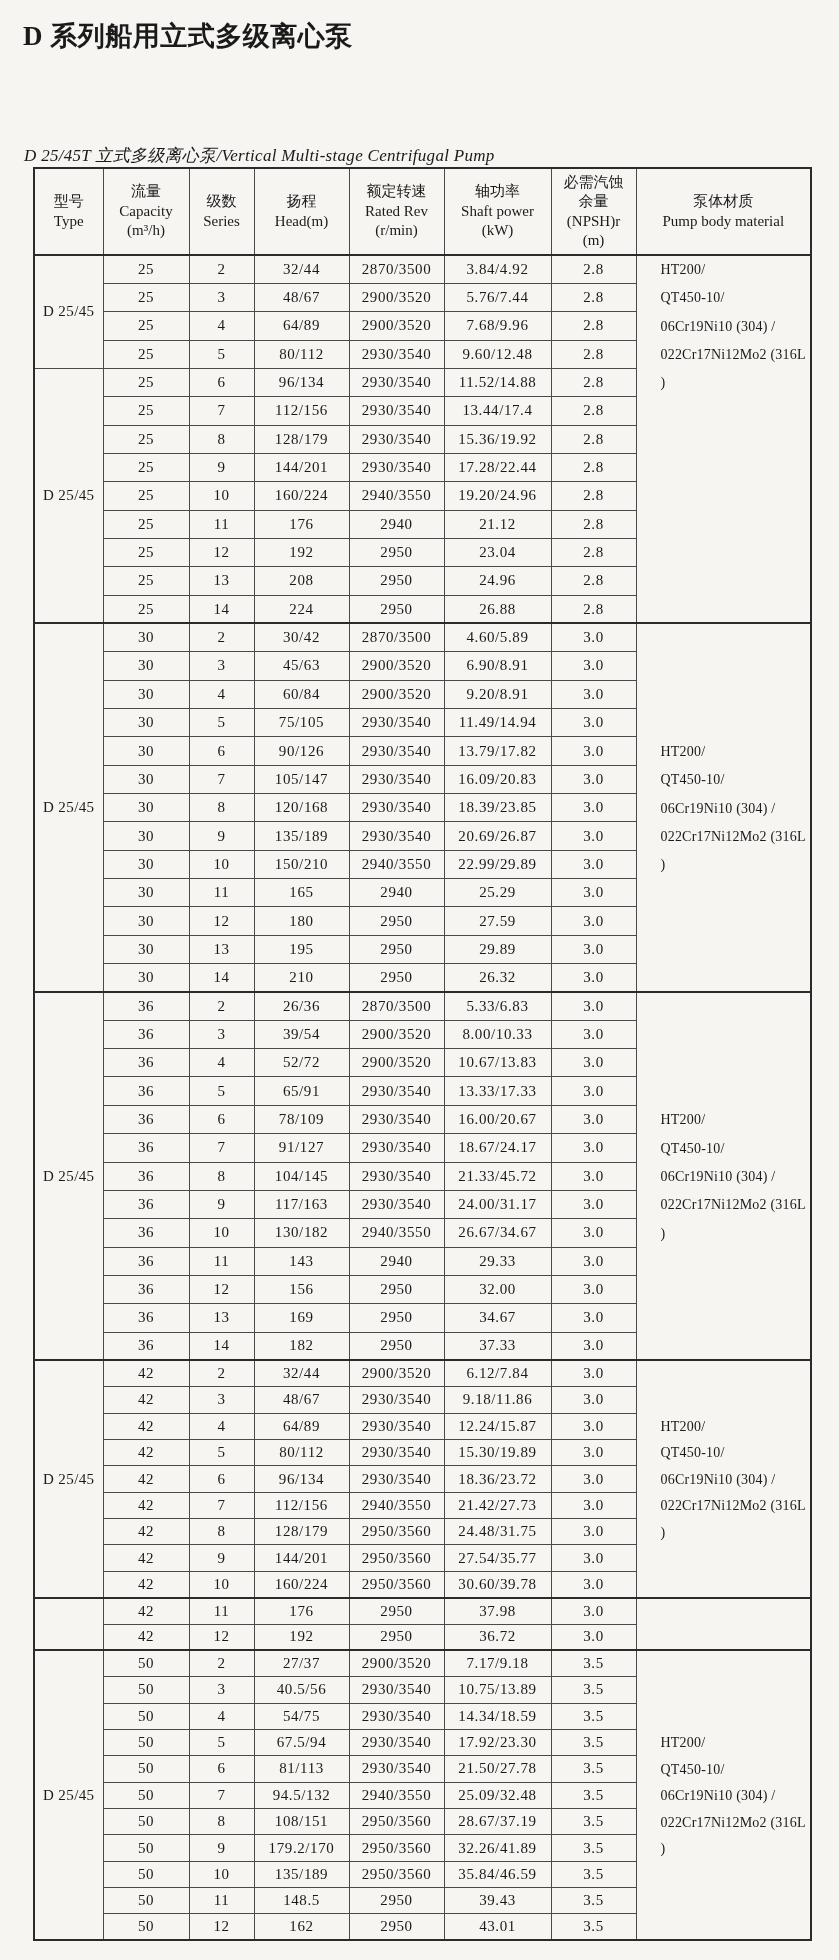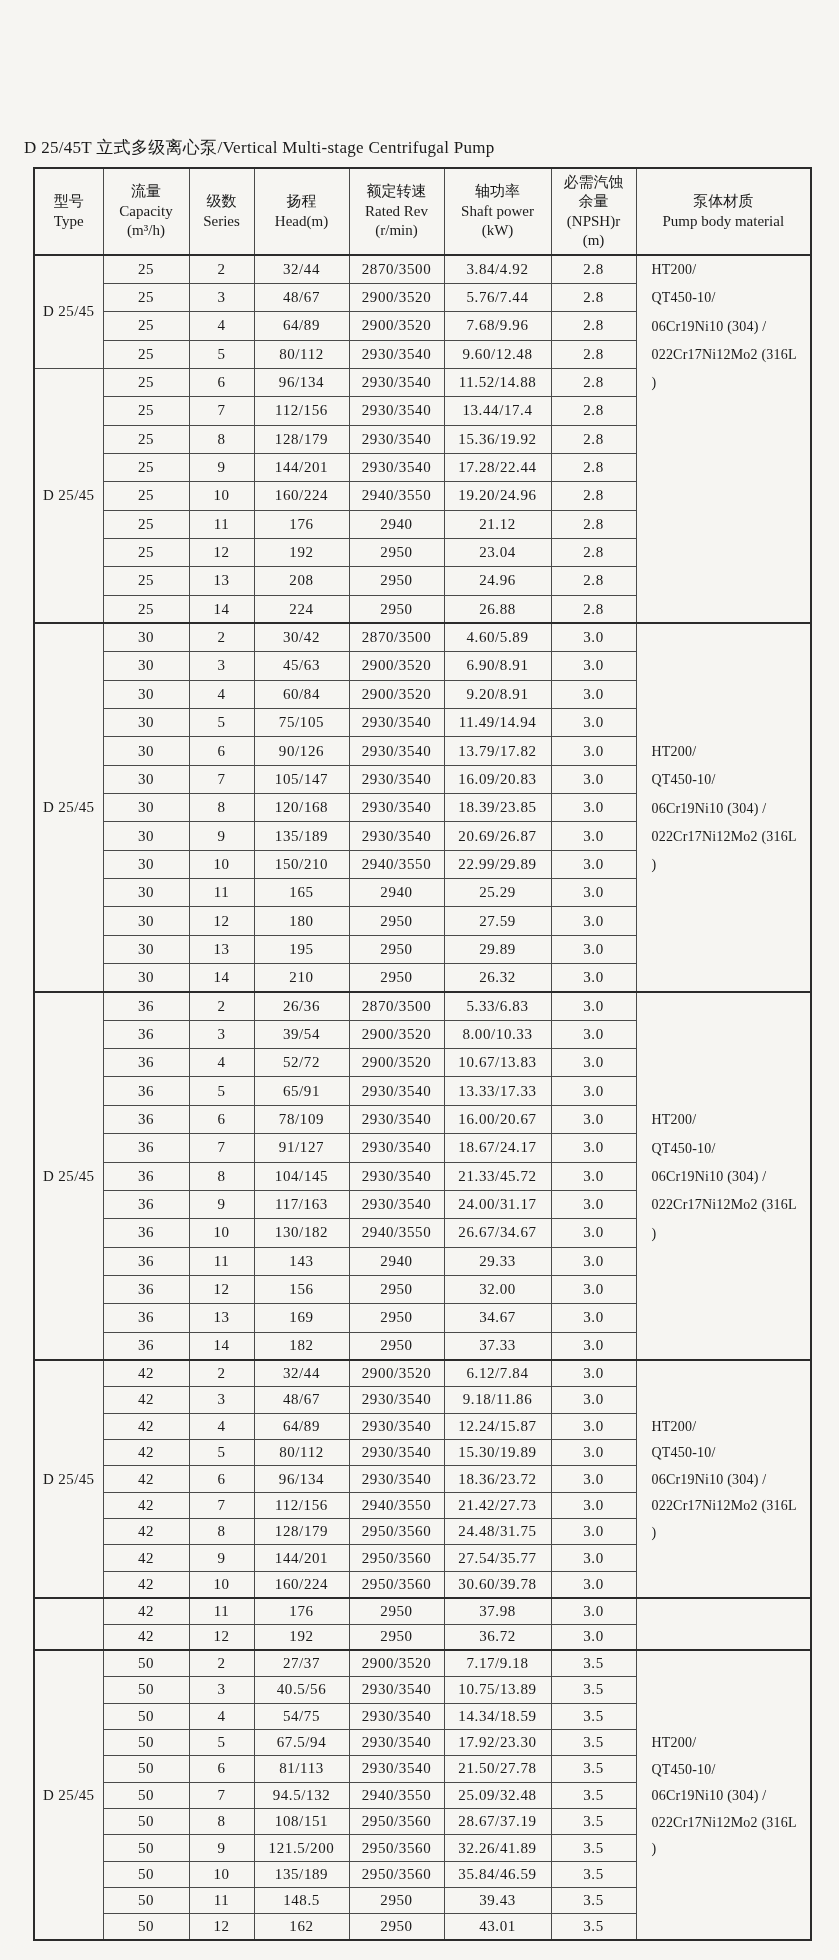--- a/index.html
+++ b/index.html
@@ -15,23 +15,24 @@
 
   .title1, .title2, .title3 {
     position: absolute; left: 23px;
     font-size: 27px; font-weight: bold;
     white-space: nowrap; letter-spacing: 0.5px;
   }
   .title1 { top: 18px; }
   .title2 { top: 57px; }
   .title3 { top: 96px; }
   .caption {
-    position: absolute; left: 24px; top: 136px;
+    position: absolute; left: 24px; top: 144px;
     font-size: 17px; font-weight: normal; white-space: nowrap;
     letter-spacing: 0.3px;
+    font-style: italic;
   }
 
   table.sheet {
     position: absolute; left: 33px; top: 167px;
     width: 777px;
     border-collapse: collapse;
     table-layout: fixed;
     border: 2px solid #2b2b2b;
     font-size: 15px;
   }
@@ -66,29 +67,30 @@
   tr.group-heavy  > td { border-top: 2px solid #2b2b2b; }
 
   td.type-cell { letter-spacing: 0.4px; }
   td.material-cell {
     vertical-align: top;
     text-align: left;
     letter-spacing: 0.2px;
     font-size: 14px;
   }
   td.material-cell .mline {
-    padding-left: 15px;
+    padding-left: 24px;
     white-space: nowrap;
     overflow: hidden;
   }
 </style>
 </head>
 <body>
 
 <div class="page">
+  <div class="title1">D 系列船用立式多级离心泵</div>
   <div class="caption">D 25/45T 立式多级离心泵/Vertical Multi-stage Centrifugal Pump</div>
 
   <table class="sheet">
     <colgroup>
       <col class="c-type">
         <col class="c-capacity">
         <col class="c-series">
         <col class="c-head">
       <col class="c-rev">
         <col class="c-power">
@@ -632,21 +634,21 @@
           <td>50</td>
           <td>8</td>
           <td>108/151</td>
           <td>2950/3560</td>
           <td>28.67/37.19</td>
           <td>3.5</td>
         </tr>
         <tr style="height: 26.36px;">
           <td>50</td>
           <td>9</td>
-          <td>121.5/200</td>
+          <td>179.2/170</td>
           <td>2950/3560</td>
           <td>32.26/41.89</td>
           <td>3.5</td>
         </tr>
         <tr style="height: 26.36px;">
           <td>50</td>
           <td>10</td>
           <td>135/189</td>
           <td>2950/3560</td>
           <td>35.84/46.59</td>

